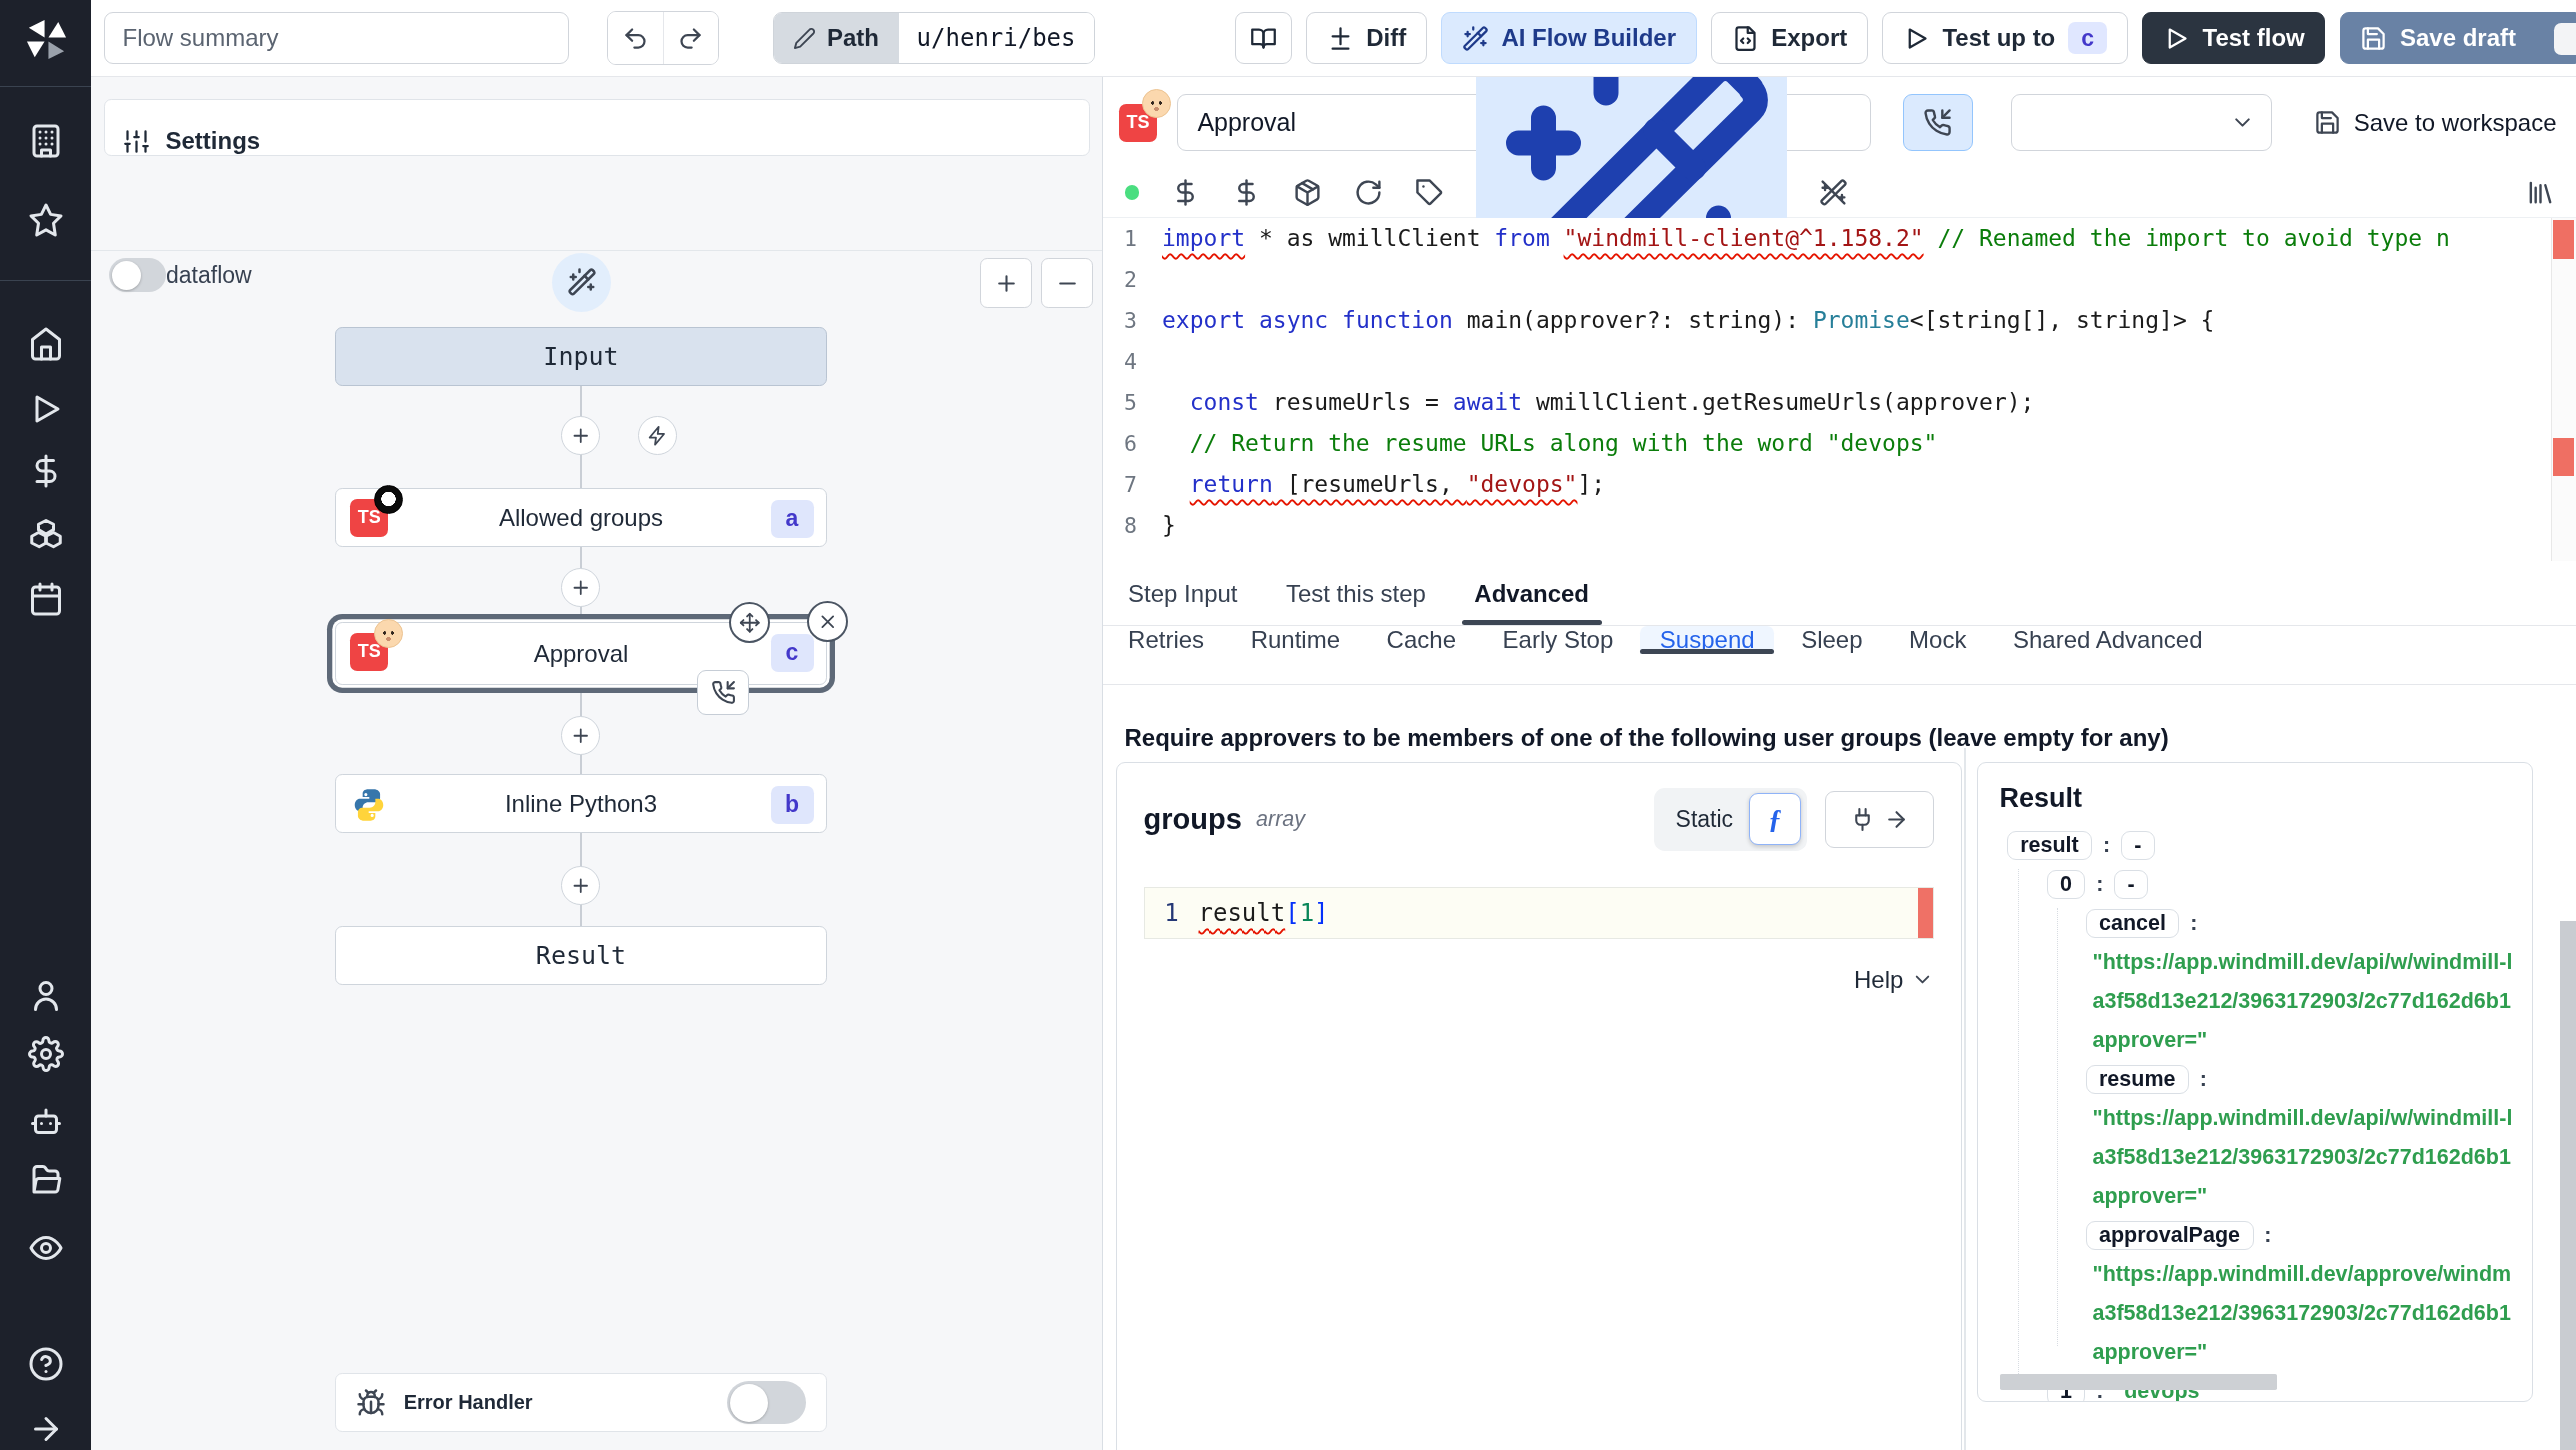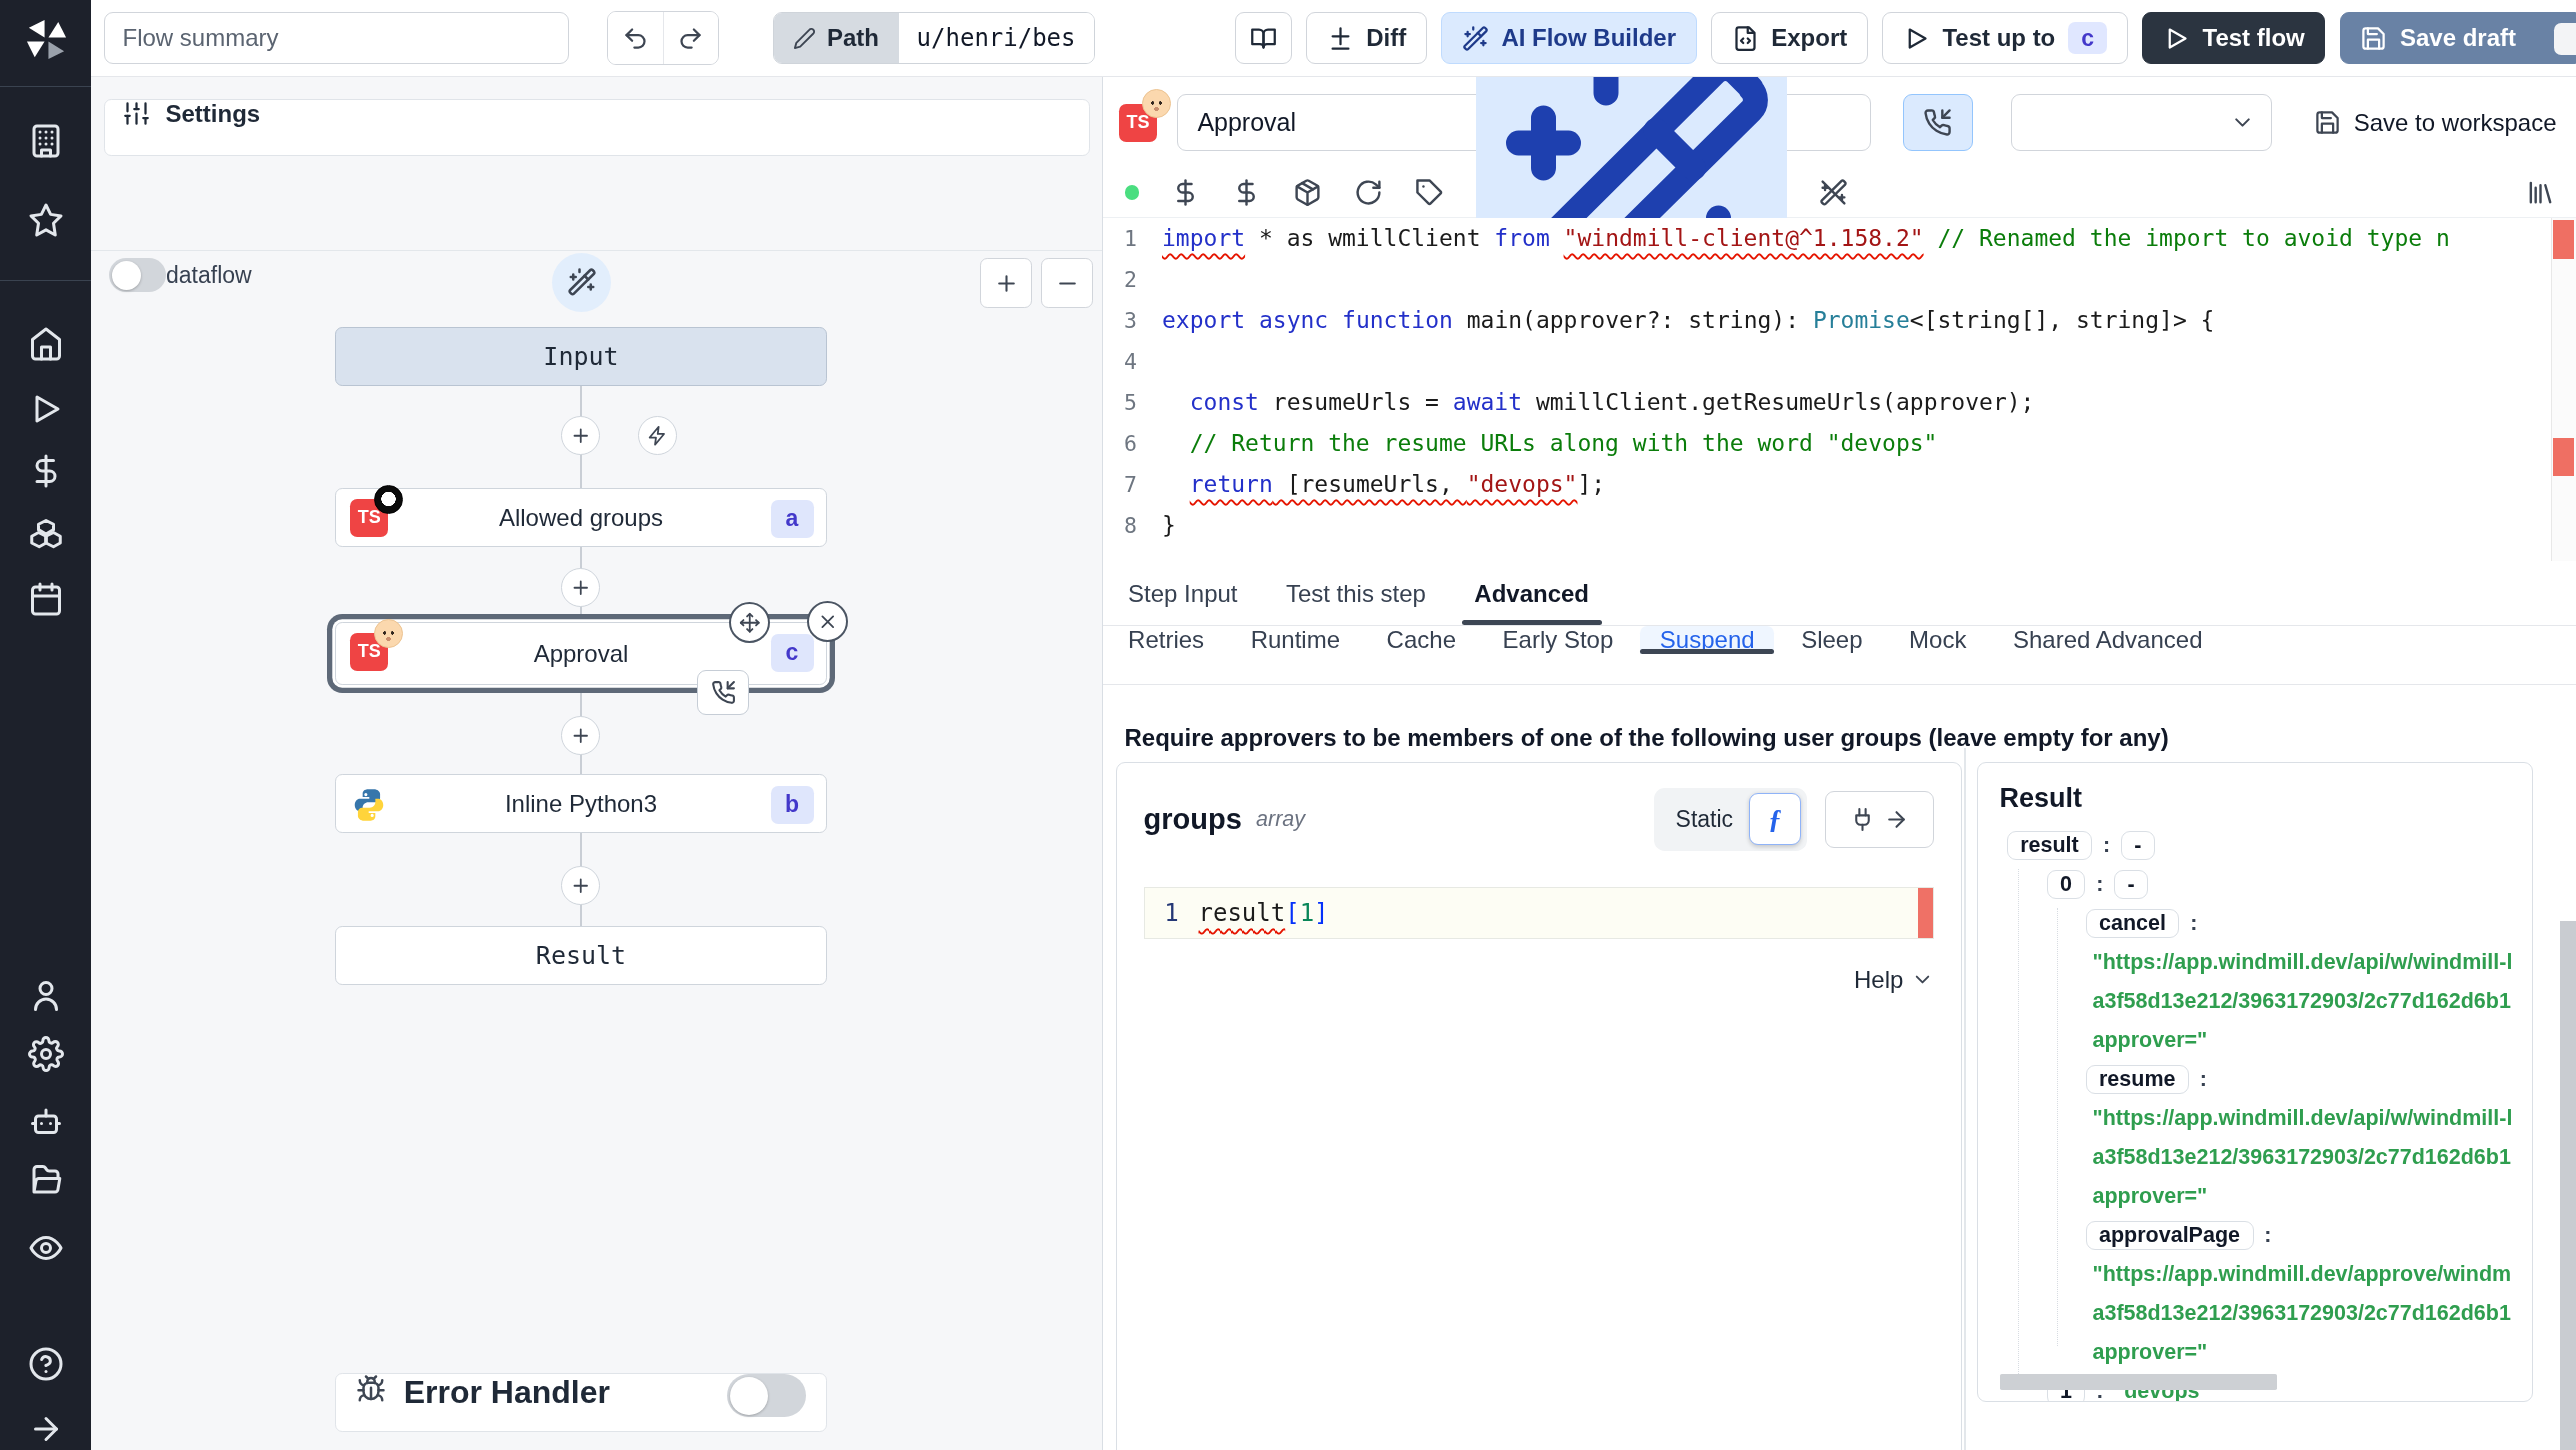--- a/index.html
+++ b/index.html
@@ -36,21 +36,21 @@
   .btn.dark .bic{color:#fff}
   .btn.savedraft{background:#6982a5;border-color:#6982a5;color:#fff;position:relative;padding-right:59px;border-top-right-radius:0;border-bottom-right-radius:0}
   .btn.savedraft .bic{color:#fff}
   .sd-badge{position:absolute;right:-18px;top:9.8px;width:39px;height:32px;background:#f3f4f6;border-radius:7.2px}
   .badge-c{background:#e0e7ff;color:#4338ca;font-weight:700;border-radius:7.2px;padding:4.5px 13.4px;font-size:23px;line-height:1}
 
   
   .content{position:absolute;top:77px;left:0;right:0;bottom:0;display:flex}
   .flow-panel{width:1012px;position:relative;background:#f6f7f9;border-right:0.9px solid #d9dee4;overflow:hidden;flex:0 0 auto}
   .fp-cards{position:absolute;top:0;left:0;right:0;height:174px;border-bottom:0.9px solid #e3e7eb;padding:21.5px 12.5px;display:flex;flex-direction:column;gap:14.3px}
-  .fcard{height:57px;background:#fff;border:0.9px solid #e0e4e9;border-radius:7.2px;display:flex;align-items:flex-start;gap:16px;padding:0 18px;font-weight:700;font-size:24px;color:#1f2937;cursor:pointer}
+  .fcard{height:57px;background:#fff;border:0.9px solid #e0e4e9;border-radius:7.2px;display:flex;align-items:flex-end;gap:16px;padding:0 18px;font-weight:700;font-size:24px;color:#1f2937;cursor:pointer}
   .fcard .tbi{width:27px;height:27px;color:#1f2937}
   .graph{position:absolute;top:174px;left:0;right:0;bottom:0}
   .tgl{border-radius:894px;background:#d2d6db;position:relative;cursor:pointer}
   .tgl::after{content:"";position:absolute;left:2.7px;top:2.7px;background:#fff;border-radius:50%;box-shadow:0 0.9px 2.7px rgba(0,0,0,.25)}
   .tgl.sm{width:57px;height:34px}.tgl.sm::after{width:29px;height:29px}
   .tgl.lg{width:79px;height:43px}.tgl.lg::after{width:38px;height:38px}
   .df-row{position:absolute;left:18px;top:7.2px;display:flex;align-items:center;font-size:23px;color:#374151}
   .wand-circ{position:absolute;left:461px;top:1.8px;width:59px;height:59px;border-radius:50%;background:#e2eefc;color:#2563eb;display:flex;align-items:center;justify-content:center;cursor:pointer}
   .wand-circ .tbi{width:30px;height:30px}
   .zbtn{position:absolute;top:7.2px;width:52px;height:50px;background:#fff;border:0.9px solid #d1d5db;border-radius:7.2px;display:flex;align-items:center;justify-content:center;color:#111827;cursor:pointer}
@@ -65,21 +65,21 @@
   .emo{position:absolute;top:-14.3px;right:-14.3px;width:29px;height:29px;border-radius:50%}
   .emo.deno{background:radial-gradient(circle at 50% 48%,#fff 0 36%,#0b0b0b 38%);border:0.9px solid #000}
   .emo.baby{background:radial-gradient(circle at 36% 48%,#33271f 0 7%,transparent 8%),radial-gradient(circle at 64% 48%,#33271f 0 7%,transparent 8%),radial-gradient(circle at 50% 70%,#c98f6f 0 9%,transparent 10%),#fbd8ae;border:0.9px solid #ecc391}
   .pyicon{position:absolute;left:14.3px;top:10.7px;width:38px;height:38px}
   .pcirc{position:absolute;width:39px;height:39px;border-radius:50%;background:#fff;border:0.9px solid #cfd5dc;display:flex;align-items:center;justify-content:center;color:#374151;cursor:pointer;z-index:3}
   .pcirc .tbi{width:21.5px;height:21.5px}
   .ncirc{position:absolute;width:41px;height:41px;border-radius:50%;background:#fff;border:2.7px solid #4b5563;display:flex;align-items:center;justify-content:center;color:#1f2937;cursor:pointer;z-index:4}
   .ncirc .tbi{width:21.5px;height:21.5px}
   .phone-badge{position:absolute;width:52px;height:45px;background:#fff;border:1.8px solid #c6cdd6;border-radius:9px;display:flex;align-items:center;justify-content:center;color:#1f2937;z-index:4;cursor:pointer}
   .phone-badge .tbi{width:25px;height:25px}
-  .eh-card{position:absolute;left:244px;top:1296px;width:492px;height:59px;background:#fff;border:0.9px solid #e0e4e9;border-radius:7.2px;display:flex;gap:18px;padding:0 19.7px;font-weight:700;font-size:32px;color:#1f2937}
+  .eh-card{position:absolute;left:244px;top:1296px;width:492px;height:59px;background:#fff;border:0.9px solid #e0e4e9;border-radius:7.2px;display:flex;align-items:center;gap:18px;padding:0 19.7px;font-weight:700;font-size:20px;color:#1f2937}
   .eh-card .tbi{width:30px;height:30px}
   .eh-card .tgl{margin-left:auto}
 
   
   .step-panel{flex:1;position:relative;background:#fff;overflow:hidden}
   .sp-header{position:absolute;top:0;left:0;right:0;height:91px;display:flex;align-items:center;padding:0 16px;gap:19.7px}
   .sp-header .tschip{flex:0 0 auto}
   .name-input{width:694px;height:57px;border:0.9px solid #d1d5db;border-radius:9px;padding:0 19.7px;font-size:25px;color:#111827;outline:none;font-family:"Liberation Sans",sans-serif}
   .phone-btn{width:70px;height:57px;background:#dbeafe;border:1.8px solid #93c5fd;border-radius:9px;display:flex;align-items:center;justify-content:center;color:#1d4ed8;cursor:pointer;margin-left:12.5px}
   .phone-btn .tbi{width:29px;height:29px}

